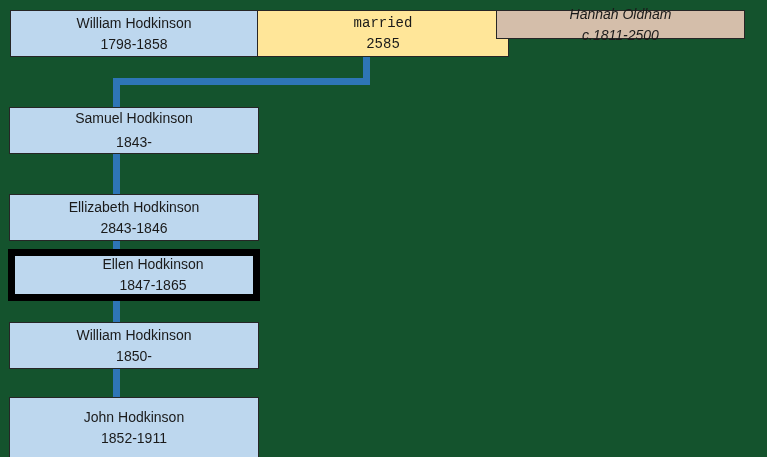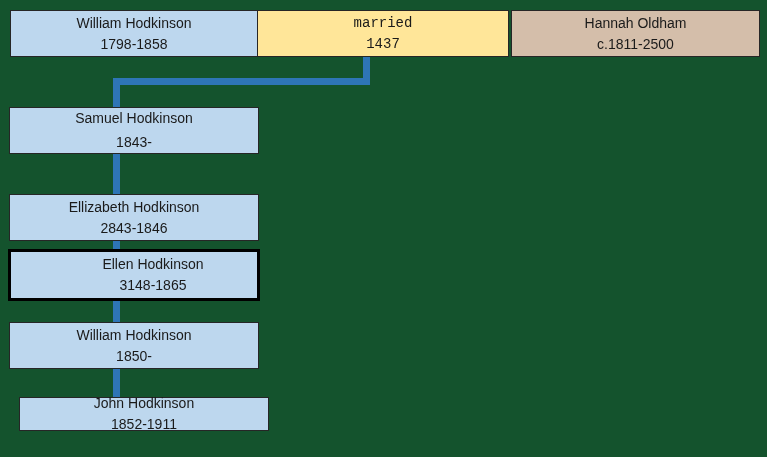--- a/index.html
+++ b/index.html
@@ -25,35 +25,35 @@
     align-items: center;
     text-align: center;
     font-size: 14px;
     line-height: 21px;
     color: #1a1a1a;
     z-index: 2;
   }
   .fill-person   { background: #BDD7EE; }
   .fill-marriage { background: #FFE699; }
   .fill-spouse   { background: #D4BEAA; }
-  .node.highlighted { border: 3px solid #000000; padding-left: 38px; }
+  .node.highlighted { border: 7px solid #000000; padding-left: 38px; }
   .connector {
     position: absolute;
     background: #2E75B6;
     z-index: 1;
   }
   
   #box-father   { left: 10px;  top: 10px;  width: 248px; height: 47px; }
   #box-marriage { left: 257px; top: 10px;  width: 252px; height: 47px; font-family: Liberation Mono, monospace; }
-  #box-mother   { left: 511px; top: 10px;  width: 249px; height: 47px; }
+  #box-mother   { left: 496px; top: 10px;  width: 249px; height: 29px; font-style: italic; }
   #box-child0   { left: 9px;   top: 107px; width: 250px; height: 47px; justify-content: space-between; }
   #box-child1   { left: 9px;   top: 194px; width: 250px; height: 47px; }
   #box-child2   { left: 8px;   top: 249px; width: 252px; height: 52px; }
   #box-child3   { left: 9px;   top: 322px; width: 250px; height: 47px; }
-  #box-child4   { left: 19px;   top: 397px; width: 250px; height: 34px; }
+  #box-child4   { left: 9px;   top: 397px; width: 250px; height: 61px; }
   
   #conn-marriage-drop { left: 363px; top: 56px; width: 7px;   height: 29px; }
   #conn-horizontal    { left: 113px; top: 78px; width: 257px; height: 7px;  }
   #conn-spine         { left: 113px; top: 78px; width: 7px;   height: 322px; }
 </style>
 </head>
 <body>
 
 <div id="canvas">
 
@@ -61,41 +61,41 @@
   <div class="connector" id="conn-horizontal"></div>
   <div class="connector" id="conn-spine"></div>
 
   <div class="node fill-person" id="box-father">
     <div>William Hodkinson</div>
     <div>1798-1858</div>
   </div>
 
   <div class="node fill-marriage" id="box-marriage">
     <div>married</div>
-    <div>1437</div>
+    <div>2585</div>
   </div>
 
   <div class="node fill-spouse" id="box-mother">
     <div>Hannah Oldham</div>
     <div>c.1811-2500</div>
   </div>
 
   <div class="node fill-person" id="box-child0">
     <div>Samuel Hodkinson</div>
     <div>1843-</div>
   </div>
 
   <div class="node fill-person" id="box-child1">
     <div>Ellizabeth Hodkinson</div>
     <div>2843-1846</div>
   </div>
 
   <div class="node fill-person highlighted" id="box-child2">
     <div>Ellen Hodkinson</div>
-    <div>3148-1865</div>
+    <div>1847-1865</div>
   </div>
 
   <div class="node fill-person" id="box-child3">
     <div>William Hodkinson</div>
     <div>1850-</div>
   </div>
 
   <div class="node fill-person" id="box-child4">
     <div>John Hodkinson</div>
     <div>1852-1911</div>

